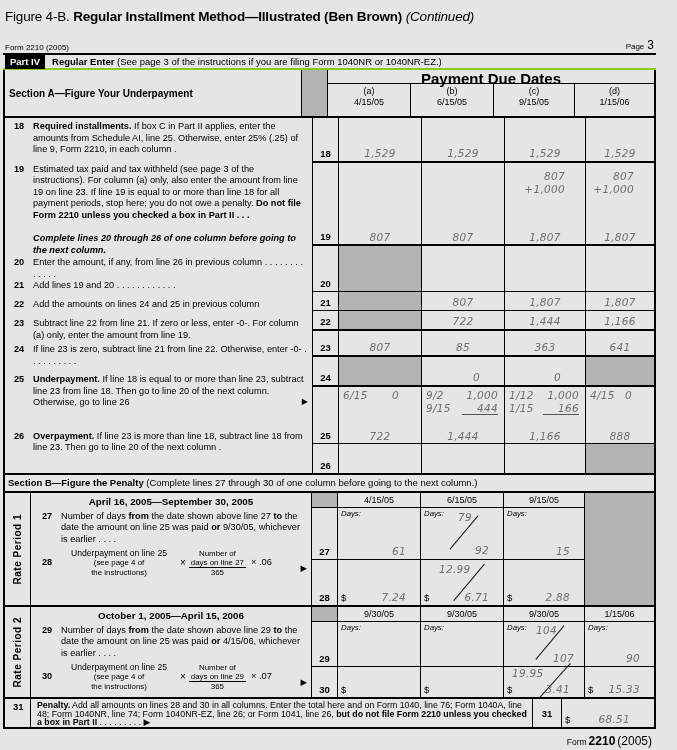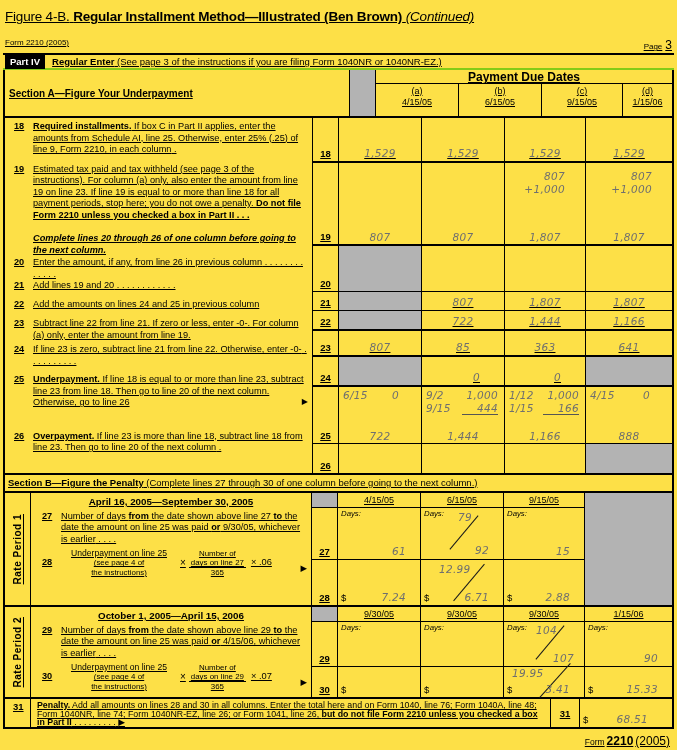--- a/index.html
+++ b/index.html
@@ -1,40 +1,40 @@
 <!DOCTYPE html>
 <html><head>
 <meta charset="utf-8">
 <style>
   * { box-sizing: border-box; margin: 0; padding: 0; }
   body { background: #fff; }
-  .page { width: 677px; height: 750px; background: #fde047; color: #000;
-          font-family: "Liberation Sans", sans-serif; padding: 4px 3px 0 3px; position: relative; text-decoration: underline; }
+  .page { width: 677px; height: 750px; background: #e5e5e5; color: #000;
+          font-family: "Liberation Sans", sans-serif; padding: 4px 21px 0 3px; position: relative; }
   .title { font-size: 13.5px; padding: 5px 2px 2px 2px; letter-spacing: -0.2px; }
   .title .b { font-weight: bold; }
   .title .i { font-style: italic; }
-  .meta { display: flex; justify-content: space-between; align-items: flex-start;
+  .meta { display: flex; justify-content: space-between; align-items: flex-end;
           font-size: 8px; padding: 12px 2px 1px 2px; }
   .meta .pgwrap { display: flex; align-items: baseline; gap: 3px; }
   .meta .pg3 { font-size: 12px; }
 
   .p4bar { border-top: 2px solid #000; border-bottom: 2px solid #84cc16; display: flex;
            align-items: center; gap: 7px; padding: 1px 2px; height: 17px; font-size: 9.5px; }
   .p4badge { background: #000; color: #fff; font-weight: bold; padding: 1px 5px 2px 5px; font-size: 9.5px; }
   .p4name { font-weight: bold; }
 
   .tbl { border-left: 2px solid #000; border-right: 2px solid #000; border-bottom: 2px solid #000; }
 
   
   .hdr { display: flex; border-bottom: 2px solid #000; height: 48px; }
-  .hdr-desc { width: 345px; border-right: 1px solid #000; font-weight: bold; font-size: 10px;
+  .hdr-desc { width: 297px; border-right: 1px solid #000; font-weight: bold; font-size: 10px;
               display: flex; align-items: center; padding-left: 4px; }
   .hdr-nc { width: 26px; border-right: 1px solid #000; background: #b3b3b3; }
   .hdr-right { flex: 1; display: flex; flex-direction: column; }
-  .pdd { height: 14px; border-bottom: 1px solid #000; font-weight: bold; font-size: 12px;
+  .pdd { height: 14px; border-bottom: 1px solid #000; font-weight: bold; font-size: 15px;
          text-align: center; }
   .colheads { flex: 1; display: flex; }
   .colheads > div { border-right: 1px solid #000; font-size: 9px; text-align: center;
                     padding-top: 2px; line-height: 11px; }
 
   
   .nc { width: 26px; border-right: 1px solid #000; display: flex; align-items: flex-end;
         justify-content: center; font-weight: bold; font-size: 9.5px; padding-bottom: 2px; }
   .ca, .cb { width: 83px; }
   .cc { width: 81px; }

